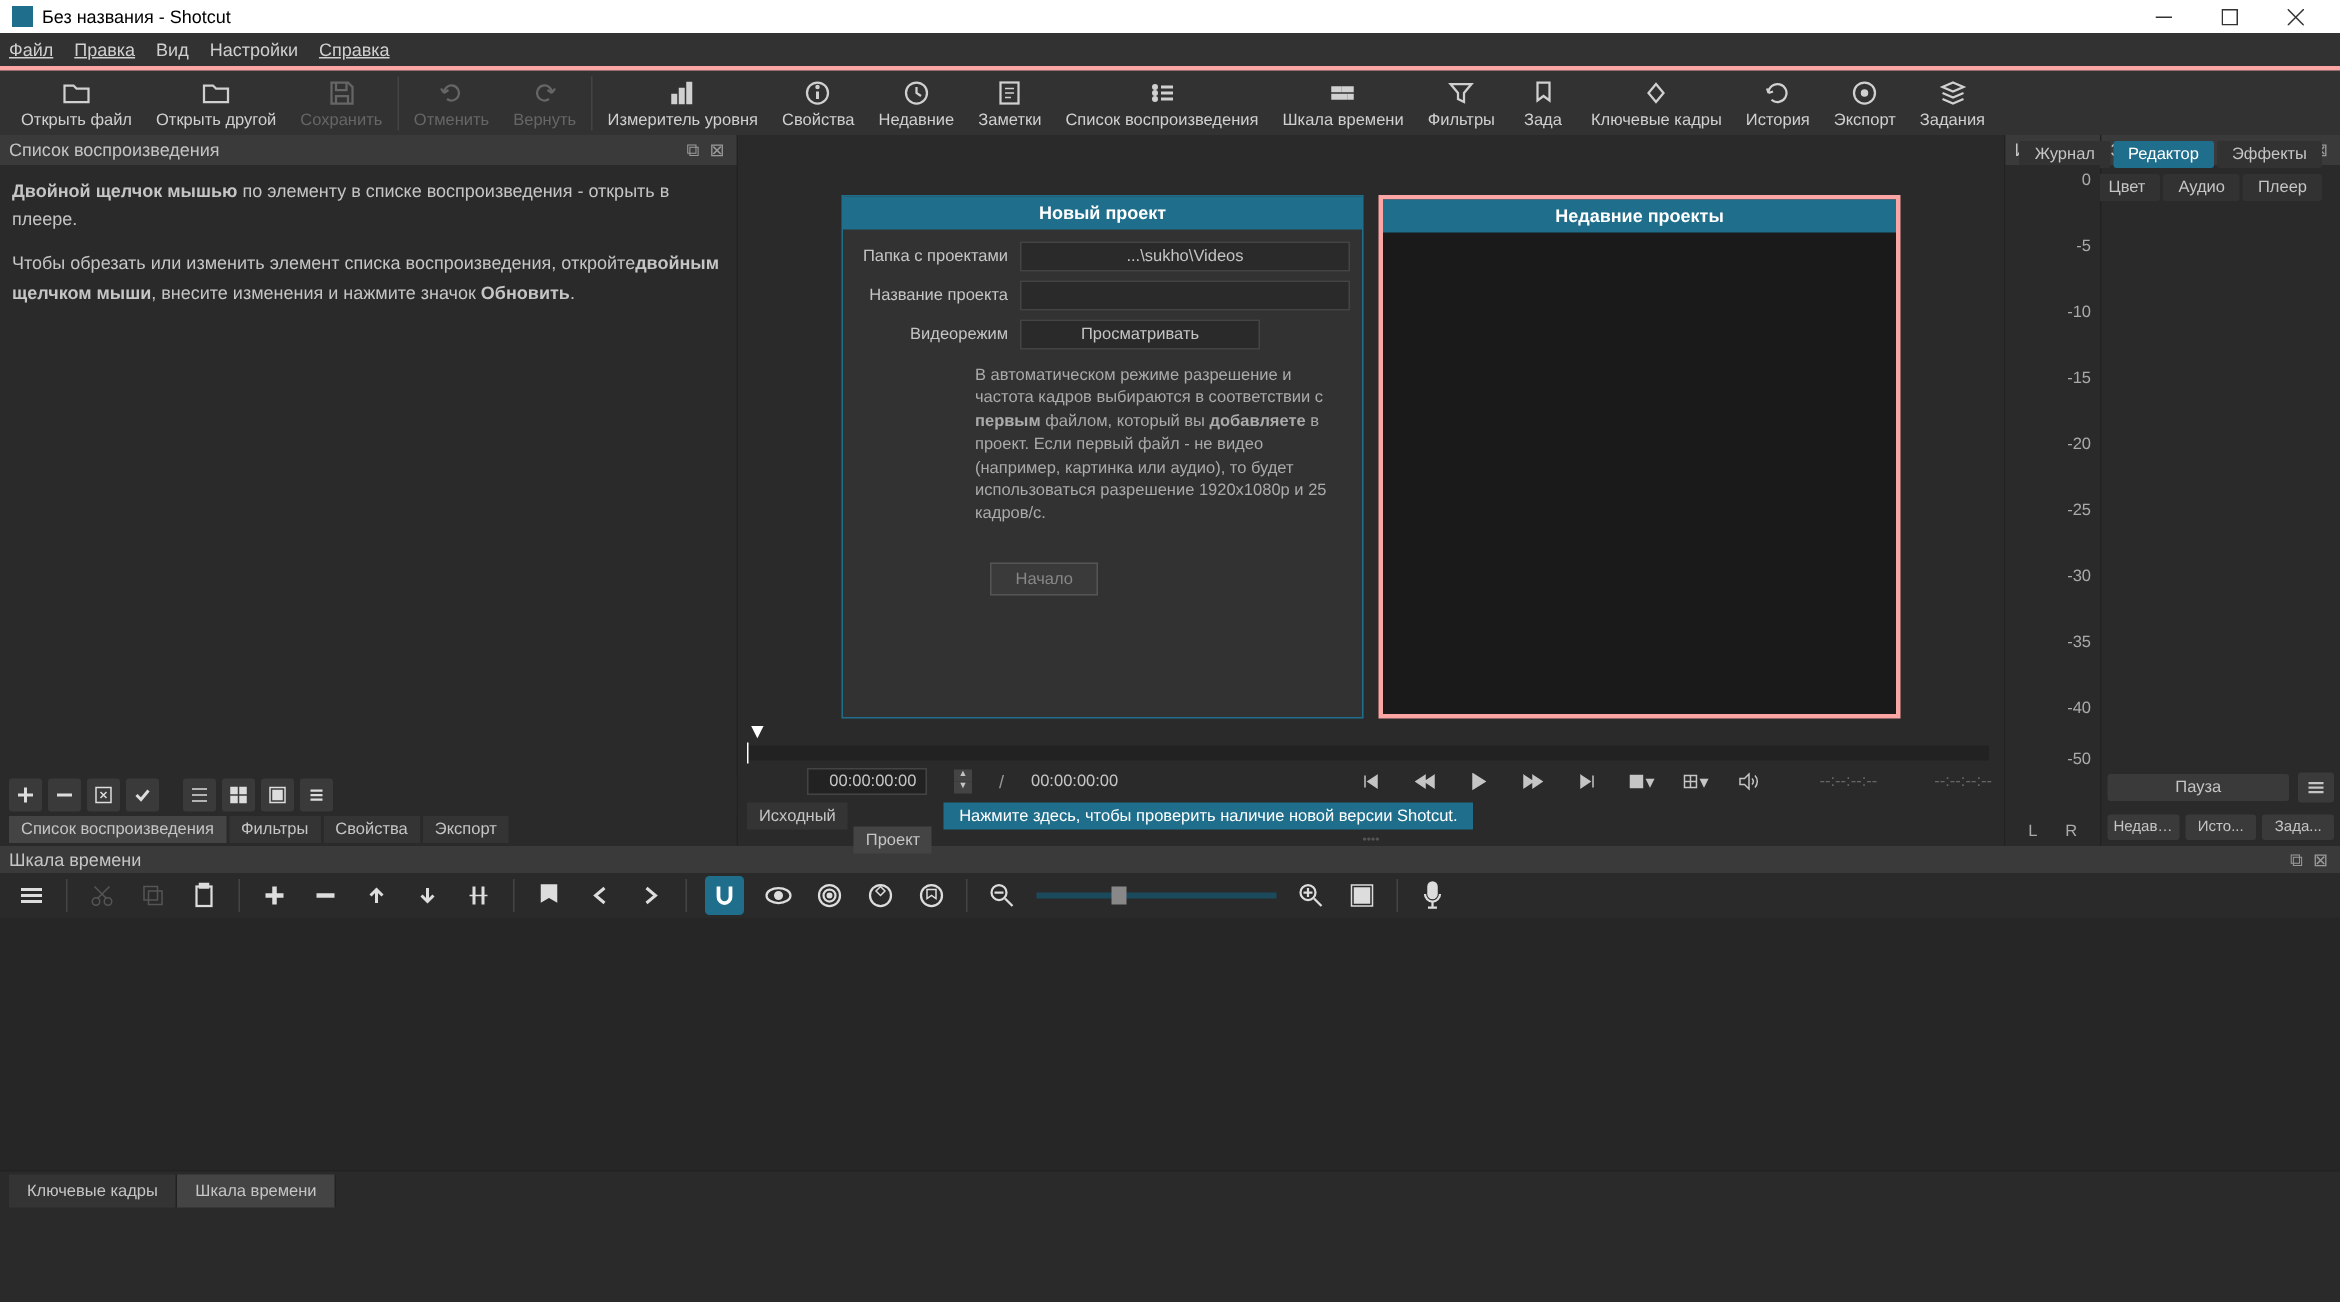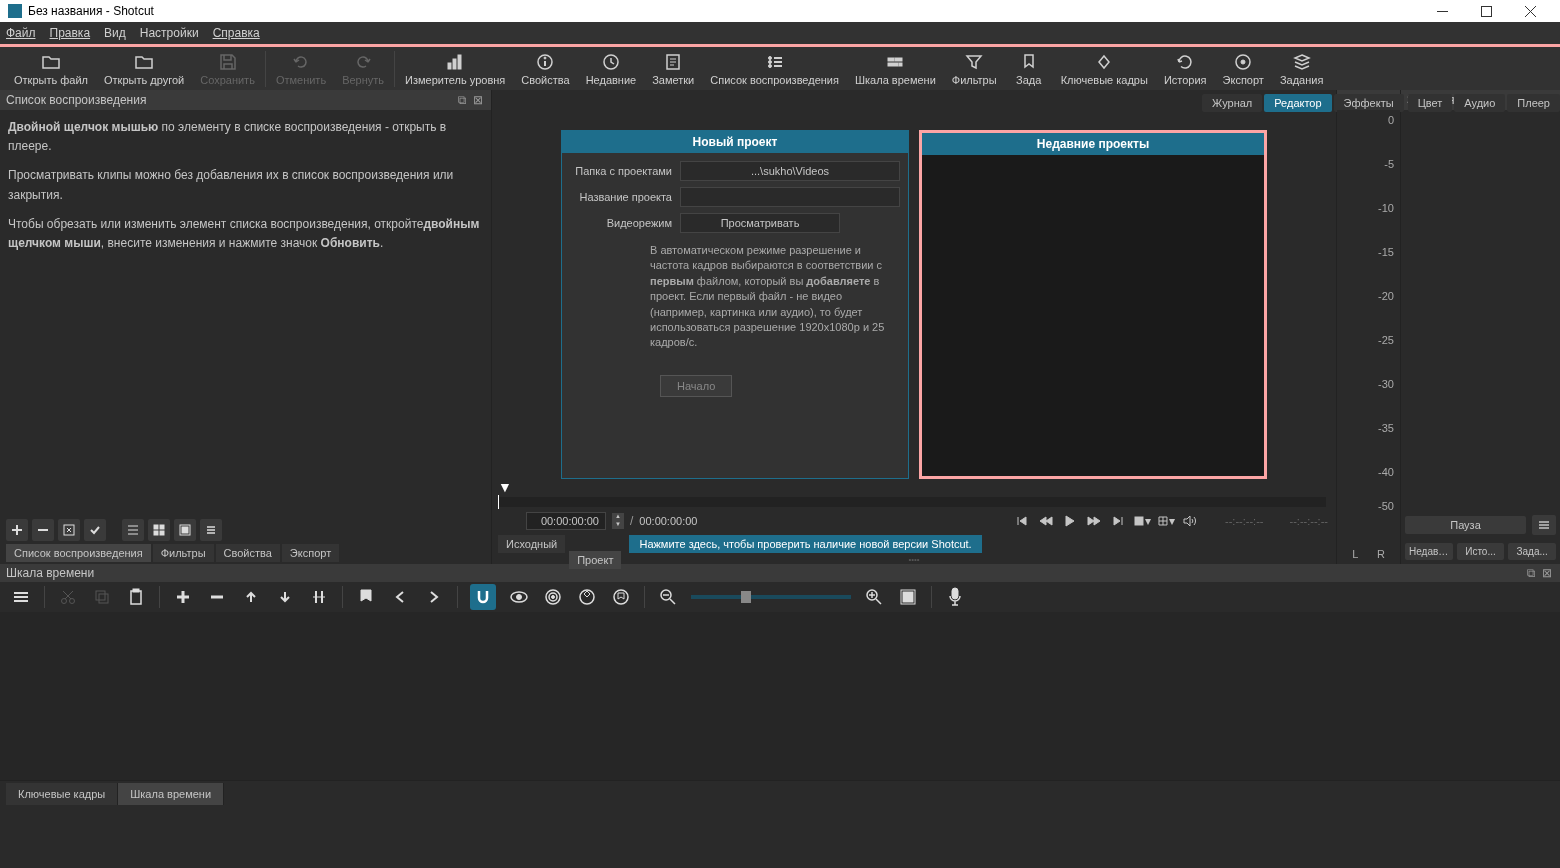--- a/index.html
+++ b/index.html
@@ -14,21 +14,21 @@
 .menubar { height: 22px; background: #323232; display: flex; align-items: center; padding: 0 6px; gap: 14px; }
 .menu-item { color: #d0d0d0; font-size: 12px; }
 .menu-item .u { text-decoration: underline; }
 
 .toolbar { height: 46px; background: #323232; display: flex; align-items: center; padding: 0 6px; border-top: 3px solid #fca5a5; }
 .tool-btn { display: flex; flex-direction: column; align-items: center; justify-content: center; padding: 2px 8px; color: #d0d0d0; min-width: 48px; }
 .tool-btn.disabled { color: #666; }
 .tool-btn .icon { width: 20px; height: 20px; margin-bottom: 2px; display: flex; align-items: center; justify-content: center; }
 .tool-btn .lbl { font-size: 11px; white-space: nowrap; }
 .tool-sep { width: 1px; height: 36px; background: #444; margin: 0 2px; }
-.tab-wrap { display: flex; align-items: flex-end; gap: 4px; position: absolute; right: 0; top: 50px; }
+.tab-wrap { display: flex; flex-direction: column; align-items: flex-end; gap: 4px; position: absolute; right: 12px; top: 50px; }
 .tab-row-inner { display: flex; gap: 2px; }
 .tab { padding: 3px 10px; background: #323232; color: #c5c5c5; font-size: 11px; border-radius: 2px; }
 .tab.active { background: #1e6e8c; color: #fff; }
 
 .main-row { display: flex; height: 474px; }
 .panel { background: #2a2a2a; display: flex; flex-direction: column; }
 .panel-header { height: 20px; background: #3a3a3a; color: #c5c5c5; display: flex; align-items: center; padding: 0 6px; font-size: 12px; }
 .panel-header .spacer { flex: 1; }
 .panel-hbtn { width: 14px; height: 14px; margin-left: 2px; display: flex; align-items: center; justify-content: center; color: #999; }
 
@@ -48,21 +48,21 @@
 .proj-desc { font-size: 11px; color: #aaa; padding: 4px 0 4px 80px; line-height: 1.4; }
 .proj-start { background: #3a3a3a; border: 1px solid #555; color: #888; padding: 4px 16px; margin: 20px 0 10px 90px; display: inline-block; font-size: 11px; }
 .recent-box { width: 348px; background: #1a1a1a; border: 3px solid #fca5a5; }
 .recent-box .proj-box-header { background: #1e6e8c; }
 
 .scrub-area { height: 30px; position: relative; padding: 0 6px; }
 .scrub-marker { position: absolute; left: 6px; top: 0; color: #fff; font-size: 14px; }
 .scrub-track { position: absolute; left: 6px; right: 10px; top: 18px; height: 10px; background: #222; }
 .scrub-head { position: absolute; left: 6px; top: 16px; width: 1px; height: 14px; background: #fff; }
 
-.transport { height: 24px; display: flex; align-items: center; padding: 0 8px; gap: 6px; }
+.transport { height: 24px; display: flex; align-items: center; padding: 0 8px; gap: 18px; }
 .tc-input { background: #222; border: 1px solid #444; color: #c5c5c5; padding: 2px 6px; font-size: 11px; width: 80px; text-align: right; }
 .tc-spin { width: 12px; display: flex; flex-direction: column; }
 .tc-spin-btn { height: 8px; background: #444; font-size: 6px; text-align: center; line-height: 6px; }
 .tc-sep { color: #999; }
 .tc-total { color: #c5c5c5; font-size: 11px; }
 .transport .spacer { flex: 1; }
 .tbtn { width: 18px; height: 18px; display: flex; align-items: center; justify-content: center; color: #c5c5c5; }
 .tc-disp { color: #666; font-size: 11px; margin-left: 20px; }
 
 .bottom-tabs { height: 22px; display: flex; align-items: center; padding: 0 6px; gap: 4px; background: #2a2a2a; }
@@ -320,21 +320,20 @@
 
   <div class="panel playlist">
     <div class="panel-header">
       <span>Список воспроизведения</span>
       <span class="spacer"></span>
       <div class="panel-hbtn">⧉</div>
       <div class="panel-hbtn">⊠</div>
     </div>
     <div class="playlist-body">
       <p><b>Двойной щелчок мышью</b><span> по элементу в списке воспроизведения - открыть в плеере.</span></p>
-      <p>Просматривать клипы можно без добавления их в список воспроизведения или закрытия.</p>
       <p><span>Чтобы обрезать или изменить элемент списка воспроизведения, откройте</span><b>двойным щелчком мыши</b><span>, внесите изменения и нажмите значок </span><b>Обновить</b>.</p>
     </div>
     <div class="pl-toolbar">
       <div class="pl-btn">
           <svg width="14" height="14" viewBox="0 0 14 14">
             <line x1="7" y1="2" x2="7" y2="12" stroke-width="2"></line>
             <line x1="2" y1="7" x2="12" y2="7" stroke-width="2"></line>
           </svg>
         </div>
       <div class="pl-btn">

